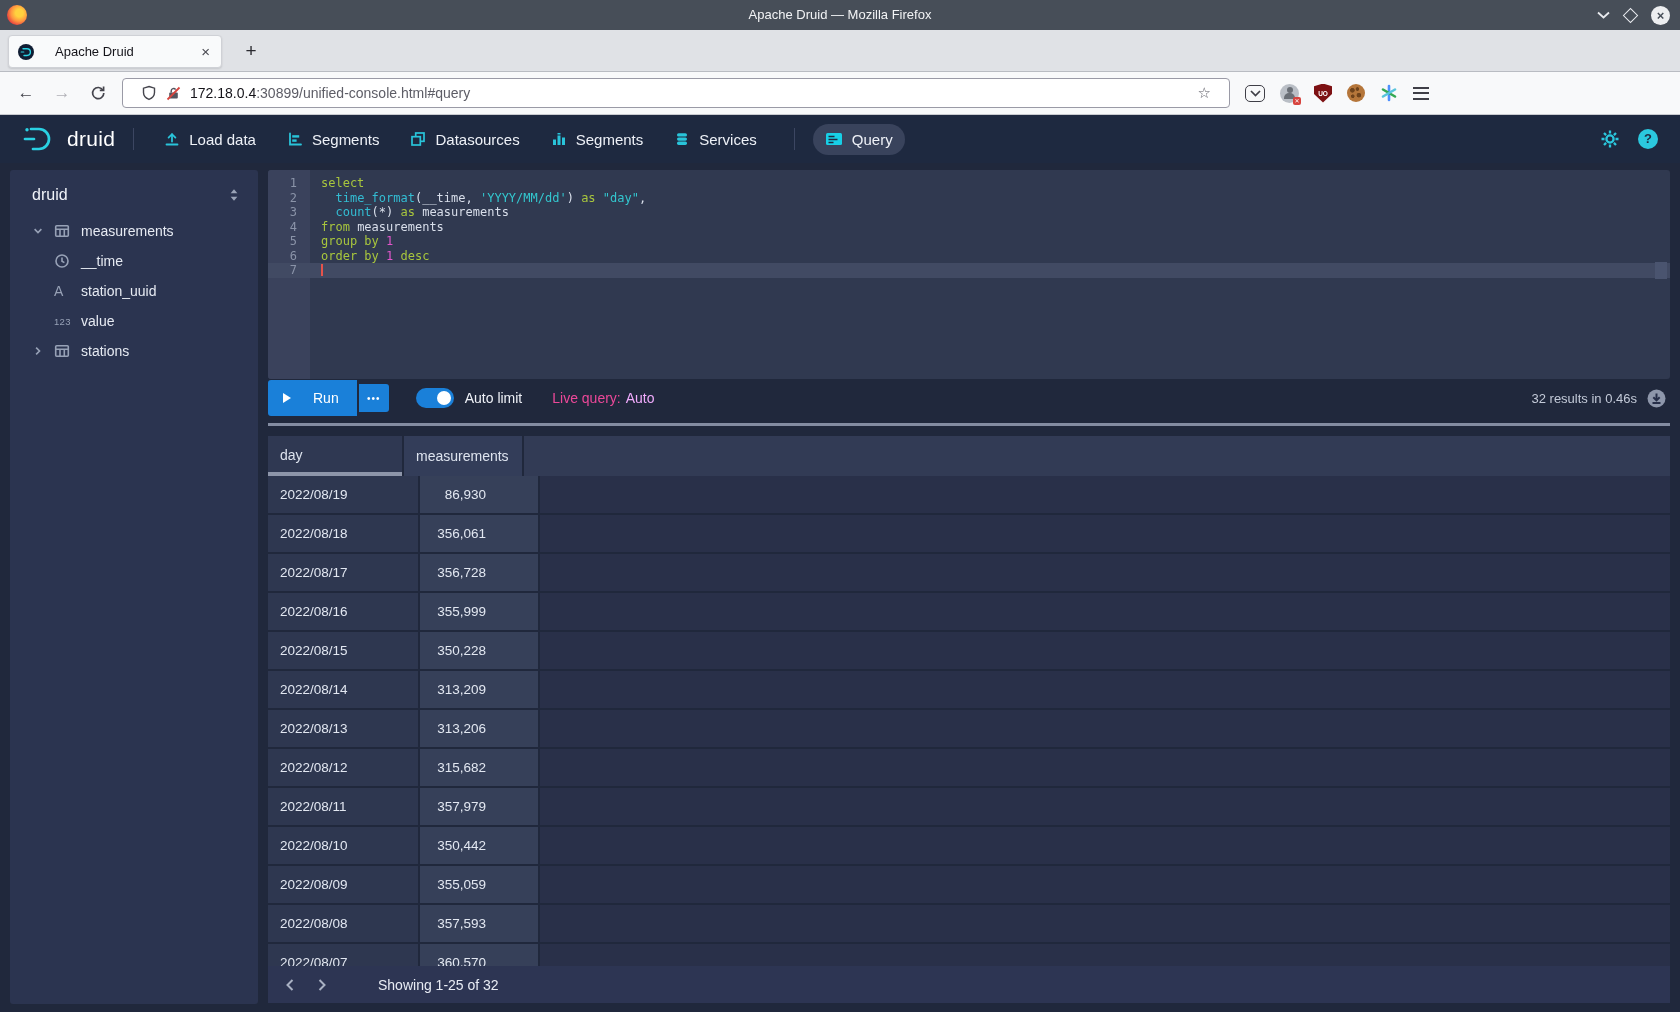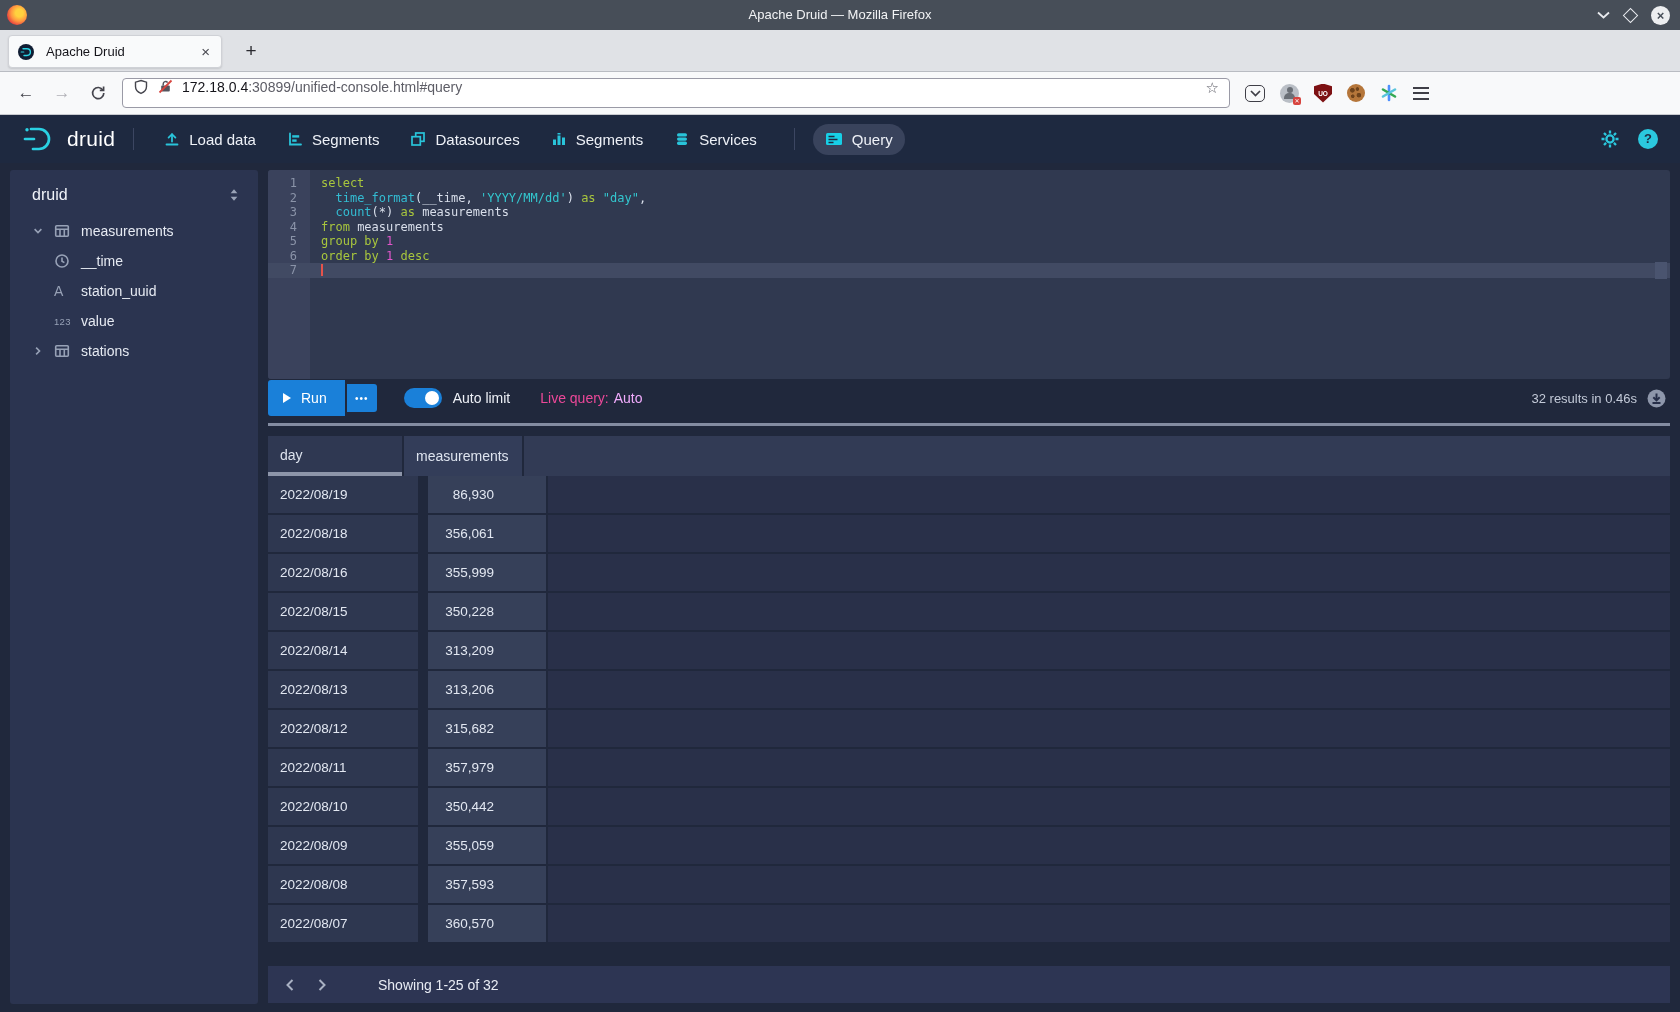--- a/index.html
+++ b/index.html
@@ -15,32 +15,32 @@
   .tb-controls{position:absolute;right:10px;top:0;height:30px;display:flex;align-items:center;gap:15px;}
   .win-max{width:9px;height:9px;border:1.6px solid #e8eaee;transform:rotate(45deg);}
   .win-close{width:19px;height:19px;border-radius:50%;background:#edeef0;color:#474e58;
     font-size:13px;line-height:19px;text-align:center;font-weight:bold;}
 
   
   .tabbar{position:absolute;top:30px;left:0;right:0;height:42px;background:#e0e2e6;border-bottom:1px solid #b9bcc2;box-sizing:border-box;}
   .tab{position:absolute;left:8px;top:5px;width:214px;height:33px;background:#f9fafb;border:1px solid #cfd1d6;
     border-radius:4px;display:flex;align-items:center;padding:0 9px;box-sizing:border-box;font-size:13px;color:#15141a;
     box-shadow:0 1px 2px rgba(0,0,0,.12);}
-  .tab-title{flex:1;margin-left:12px;}
+  .tab-title{flex:1;margin-left:21px;}
   .tab-close{color:#4a4a52;font-size:15px;padding:0 2px;}
   .newtab{position:absolute;left:236px;top:6px;width:30px;height:30px;text-align:center;line-height:30px;
     font-size:19px;color:#2a2a30;}
 
   
   .urlbar{position:absolute;top:72px;left:0;right:0;height:43px;background:#f8f9fa;border-bottom:1px solid #c9cbd0;
     box-sizing:border-box;display:flex;align-items:center;}
   .nav-ic{width:36px;text-align:center;font-size:17px;color:#45454d;}
   .nav-ic.disabled{color:#b0b0b6;}
   .url-field{margin-left:6px;width:1108px;height:30px;background:#fff;border:1px solid #9a9aa6;border-radius:4px;
-    display:flex;padding:0 10px;box-sizing:border-box;}
+    display:flex;align-items:center;padding:0 18px;box-sizing:border-box;}
   .lockwrap{position:relative;margin-left:9px;width:15px;height:15px;}
   .url-text{flex:1;margin-left:9px;font-size:14px;white-space:nowrap;overflow:hidden;}
   .url-host{color:#15141a;}
   .url-rest{color:#5d5d66;}
   .url-star{font-size:15px;color:#5c5c66;}
   .ext-icons{display:flex;align-items:center;gap:15px;margin-left:15px;}
   .pocketbox{width:18px;height:15px;border:1.7px solid #3f3f47;border-radius:5px;display:flex;align-items:center;justify-content:center;}
   .ext-circle{width:19px;height:19px;border-radius:50%;background:#babfc6;position:relative;}
   .ext-circle .head{position:absolute;left:6.5px;top:3px;width:6px;height:6px;border-radius:50%;background:#6a6f76;}
   .ext-circle .body{position:absolute;left:4px;top:9.5px;width:11px;height:6px;border-radius:5px 5px 0 0;background:#6a6f76;}
@@ -93,21 +93,21 @@
   .ed-line.active{background:#414a63;}
   .ln{width:42px;text-align:right;padding-right:13px;box-sizing:border-box;color:#8a93a8;flex:none;}
   .code{white-space:pre;padding-left:11px;color:#d9dfeb;}
   .tk-kw{color:#a8c63d;} .tk-fn{color:#33bdd3;} .tk-str{color:#33c7cf;} .tk-num{color:#e156cb;} .tk-pl{color:#d9dfeb;}
   .cursor{display:inline-block;width:2px;height:12px;background:#e5534b;vertical-align:-2px;}
   .ed-scrollthumb{position:absolute;right:3px;top:92px;width:12px;height:17px;background:#4a546f;}
 
   
   .runbar{position:absolute;top:214px;left:0;right:0;height:28px;display:flex;align-items:center;}
   .btn-run{height:36px;background:#1a80d9;border-radius:3px 0 0 3px;display:flex;align-items:center;
-    padding:0 18px 0 15px;gap:10px;color:#fff;font-size:14px;}
+    padding:0 18px 0 15px;gap:22px;color:#fff;font-size:14px;}
   .play{width:0;height:0;border-left:8px solid #fff;border-top:5px solid transparent;border-bottom:5px solid transparent;}
   .btn-more{height:28px;width:30px;background:#1a80d9;border-radius:0 3px 3px 0;margin-left:2px;color:#fff;
     display:flex;align-items:center;justify-content:center;font-size:10px;letter-spacing:1px;}
   .switch{width:38px;height:20px;border-radius:10px;background:#1a80d9;position:relative;margin-left:27px;}
   .knob{position:absolute;right:3px;top:3px;width:14px;height:14px;border-radius:50%;background:#fff;}
   .lbl{color:#eef1f7;font-size:14px;margin-left:11px;}
   .live{margin-left:30px;color:#ec4899;font-size:14px;}
   .live-val{color:#f0abfc;margin-left:5px;}
   .results{margin-left:auto;color:#c3cad8;font-size:13px;}
   .dl{margin:0 4px 0 10px;display:flex;}
@@ -116,21 +116,21 @@
 
   
   .thead{position:absolute;top:266px;left:0;right:0;height:40px;display:flex;font-size:14px;color:#dde3ee;}
   .th-day{width:134px;background:#2f3852;line-height:38px;padding-left:12px;box-sizing:border-box;position:relative;margin-right:2px;}
   .sort-underline{position:absolute;left:0;right:0;bottom:0;height:4px;background:#8d95a9;}
   .th-meas{width:118px;background:#333d59;line-height:40px;padding-left:12px;box-sizing:border-box;margin-right:2px;}
   .th-rest{flex:1;background:#323b55;}
 
   .rows{position:absolute;top:306px;left:0;right:0;height:490px;overflow:hidden;}
   .trow{display:flex;height:37px;margin-bottom:2px;font-size:13.5px;color:#e2e7f1;}
-  .td-day{width:150px;background:#2e3750;line-height:37px;padding-left:12px;box-sizing:border-box;margin-right:10px;}
+  .td-day{width:150px;background:#2e3750;line-height:37px;padding-left:12px;box-sizing:border-box;margin-right:2px;}
   .td-meas{width:118px;background:#364059;line-height:37px;padding-left:12px;box-sizing:border-box;margin-right:2px;}
   .td-meas span{display:inline-block;width:54px;text-align:right;}
   .td-rest{flex:1;background:#293049;}
 
   .pagination{position:absolute;top:796px;left:0;right:0;height:37px;background:#2d3553;display:flex;
     align-items:center;color:#e8ecf4;font-size:14px;padding-left:6px;box-sizing:border-box;}
   .pg-btn{width:32px;display:flex;justify-content:center;}
   .pg-label{margin-left:40px;}
   svg{display:block;}
 </style>
@@ -463,20 +463,25 @@
           <div class="td-day">2022/08/19</div>
           <div class="td-meas"><span>86,930</span></div>
           <div class="td-rest"></div>
         </div>
         <div class="trow">
           <div class="td-day">2022/08/18</div>
           <div class="td-meas"><span>356,061</span></div>
           <div class="td-rest"></div>
         </div>
         <div class="trow">
+          <div class="td-day">2022/08/17</div>
+          <div class="td-meas"><span>356,728</span></div>
+          <div class="td-rest"></div>
+        </div>
+        <div class="trow">
           <div class="td-day">2022/08/16</div>
           <div class="td-meas"><span>355,999</span></div>
           <div class="td-rest"></div>
         </div>
         <div class="trow">
           <div class="td-day">2022/08/15</div>
           <div class="td-meas"><span>350,228</span></div>
           <div class="td-rest"></div>
         </div>
         <div class="trow">

